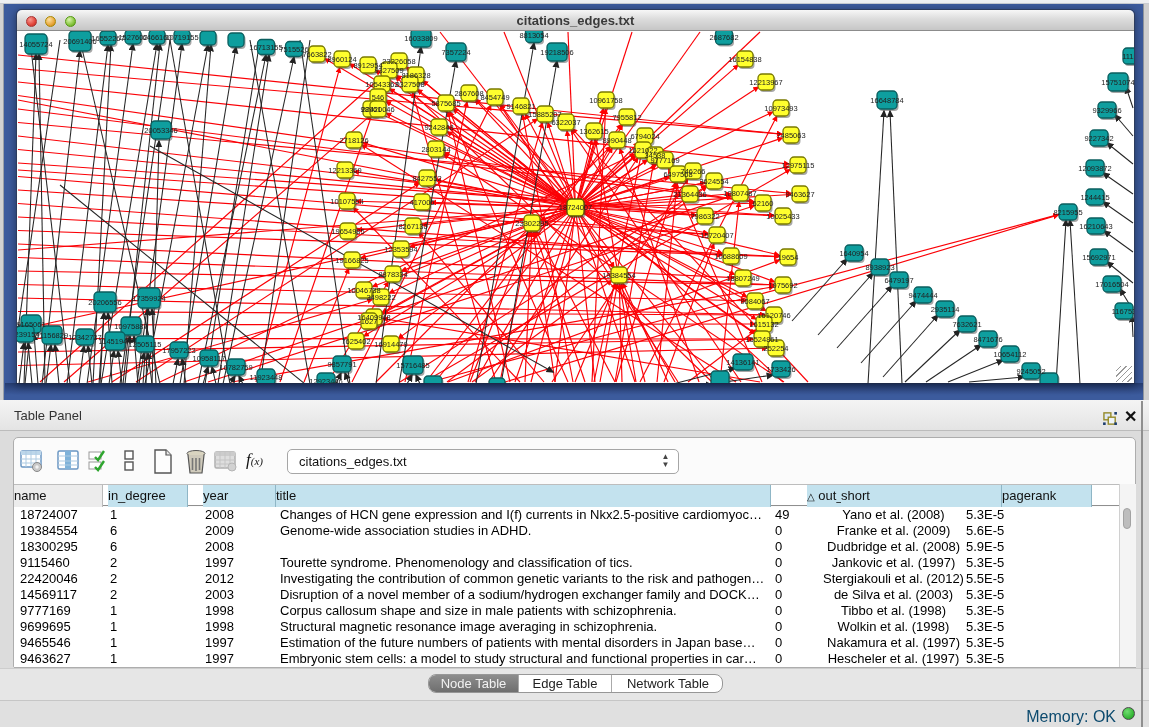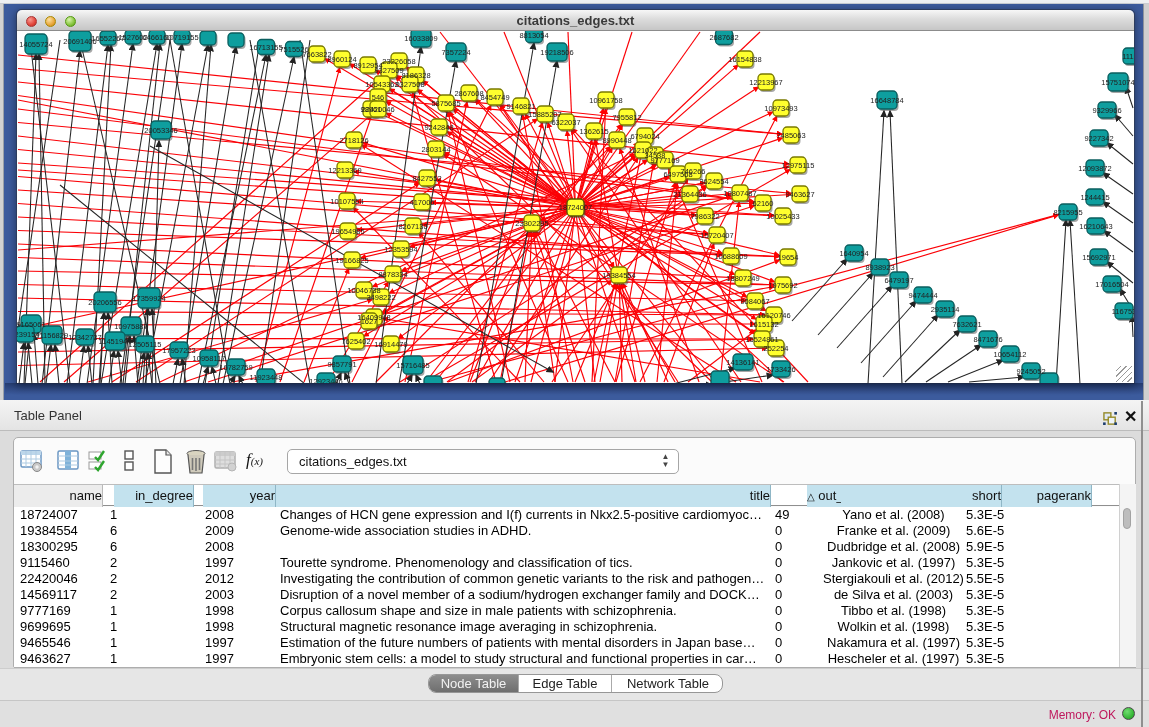--- a/index.html
+++ b/index.html
@@ -27,41 +27,41 @@
  border-bottom:1px solid #bcbcbc;font-size:13px;color:#333;line-height:31px;padding-left:14px}
 #pbody{left:0;top:431px;width:1149px;height:269px;background:#dcdcdc}
 #float-ic{left:1103px;top:412px;width:14px;height:13px}
 #close-ic{left:1124px;top:408px;width:14px;height:17px;font-size:16px;font-weight:bold;color:#111;line-height:17px}
 #panel{left:13px;top:437px;width:1123px;height:231px;background:#fbfbfb;border:1px solid #adadad;border-radius:5px 5px 2px 2px}
 #combo{left:287px;top:449px;width:392px;height:25px;background:#fff;border:1px solid #a6a6a6;border-radius:5px;
  font-size:13px;color:#111;line-height:23px;padding-left:11px}
 #spin{left:660px;top:453px;width:11px;height:16px;font-size:8px;color:#444;line-height:8px;text-align:center}
 
 #thead{left:14px;top:484px;width:1105px;height:22px;background:#fff;border-bottom:1px solid #8f8f8f;border-top:1px solid #bdbdbd;font-size:13px;color:#111}
-.th{position:absolute;top:0;height:22px;line-height:22px;text-align:right;background:#c3e2ee;border-right:1px solid #8fb6c6}
+.th{position:absolute;top:0;height:22px;line-height:22px;text-align:left;background:#c3e2ee;border-right:1px solid #8fb6c6}
 #tbody{left:14px;top:507px;width:1105px;height:160px;background:#fff;font-size:13px;color:#000}
 .tr{position:relative;height:16px;line-height:16px;white-space:nowrap}
 .tr div{position:absolute;top:0;height:16px;overflow:hidden}
 .c0{left:6px;width:95px}.c1{left:96px;width:100px}.c2{left:191px;width:80px}
 .c3{left:266px;width:492px}.c4{left:761px;width:68px}
 .c5{left:799px;width:161px;text-align:center}.c6{left:952px;width:95px}
 #sbar{left:1119px;top:484px;width:17px;height:183px;background:#f4f4f4;border-left:1px solid #d0d0d0}
 #thumb{left:1123px;top:508px;width:8px;height:21px;background:#bdbdbd;border:1px solid #a2a2a2;border-radius:6px}
 #tblbot{left:14px;top:667px;width:1122px;height:1px;background:#adadad}
 
 #tabbar{left:0;top:668px;width:1149px;height:32px;background:#e6e6e6;border-top:1px solid #cdcdcd}
 #segs{left:428px;top:674px;width:295px;height:19px;border:1px solid #979797;border-radius:8px;background:#fff;overflow:hidden}
 .seg{position:absolute;top:0;height:19px;font-size:13px;line-height:18px;text-align:center;color:#222}
 #seg1{left:0;width:89px;background:linear-gradient(#8d8d8d,#6b6b6b);color:#f2f2f2}
 #seg2{left:89px;width:93px;border-left:1px solid #aaa}
 #seg3{left:182px;width:113px;border-left:1px solid #aaa}
 
 #status{left:0;top:700px;width:1149px;height:27px;background:#e0e0e0;border-top:1px solid #c6c6c6}
 #redge{left:1141px;top:401px;width:2px;height:326px;background:#8f8f8f}
-#mem{position:absolute;right:33px;top:7px;font-size:12px;color:#be185d}
+#mem{position:absolute;right:33px;top:7px;font-size:16px;color:#0c4a6e}
 #dot{position:absolute;right:14px;top:6px;width:13px;height:13px;border-radius:50%;
  background:radial-gradient(circle at 38% 32%,#71dd71,#35b535 65%,#249324);border:1.5px solid #4a4a4a}
 svg.ic{position:absolute;top:449px}
 </style></head><body>
 <div id="app">
 <div class="abs" id="desk"></div>
 <div class="abs" id="topstrip"></div>
 <div class="abs" id="deskl"></div>
 <div class="abs" id="deskr"></div>
 <div class="abs" id="win"></div>
@@ -784,21 +784,21 @@
  <rect x="1" y="3" width="20" height="4" fill="#cccccc"></rect>
  <path d="M6 3v16M11 3v16M16 3v16M1 11h20M1 15h20" stroke="#c4c4c4"></path>
  <circle cx="18" cy="18" r="4" fill="#d2d2d2" stroke="#b5b5b5"></circle>
 </svg>
 <div class="abs" style="left:246px;top:450px;width:30px;height:22px;font-family:'Liberation Serif',serif;font-style:italic;font-size:17px;font-weight:normal;color:#111">f<span style="font-size:11px">(x)</span></div>
 <div class="abs" id="combo">citations_edges.txt</div>
 <div class="abs" id="spin">▲<br>▼</div>
 
 <div class="abs" id="thead">
  <div class="th" style="left:0;width:89px;background:#ececec;border-right:1px solid #b9b9b9">name</div>
- <div class="th" style="left:100px;width:80px">in_degree</div>
+ <div class="th" style="left:94px;width:80px">in_degree</div>
  <div class="th" style="left:189px;width:73px">year</div>
  <div class="th" style="left:262px;width:495px">title</div>
  <div class="th" style="left:793px;width:70px;text-align:left"><span style="font-size:10px">△</span> out_de…</div>
  <div class="th" style="left:827px;width:161px">short</div>
  <div class="th" style="left:988px;width:90px">pagerank</div>
 </div>
 <div class="abs" id="tbody">
       <div class="tr">
         <div class="c0">18724007</div>
         <div class="c1">1</div>

